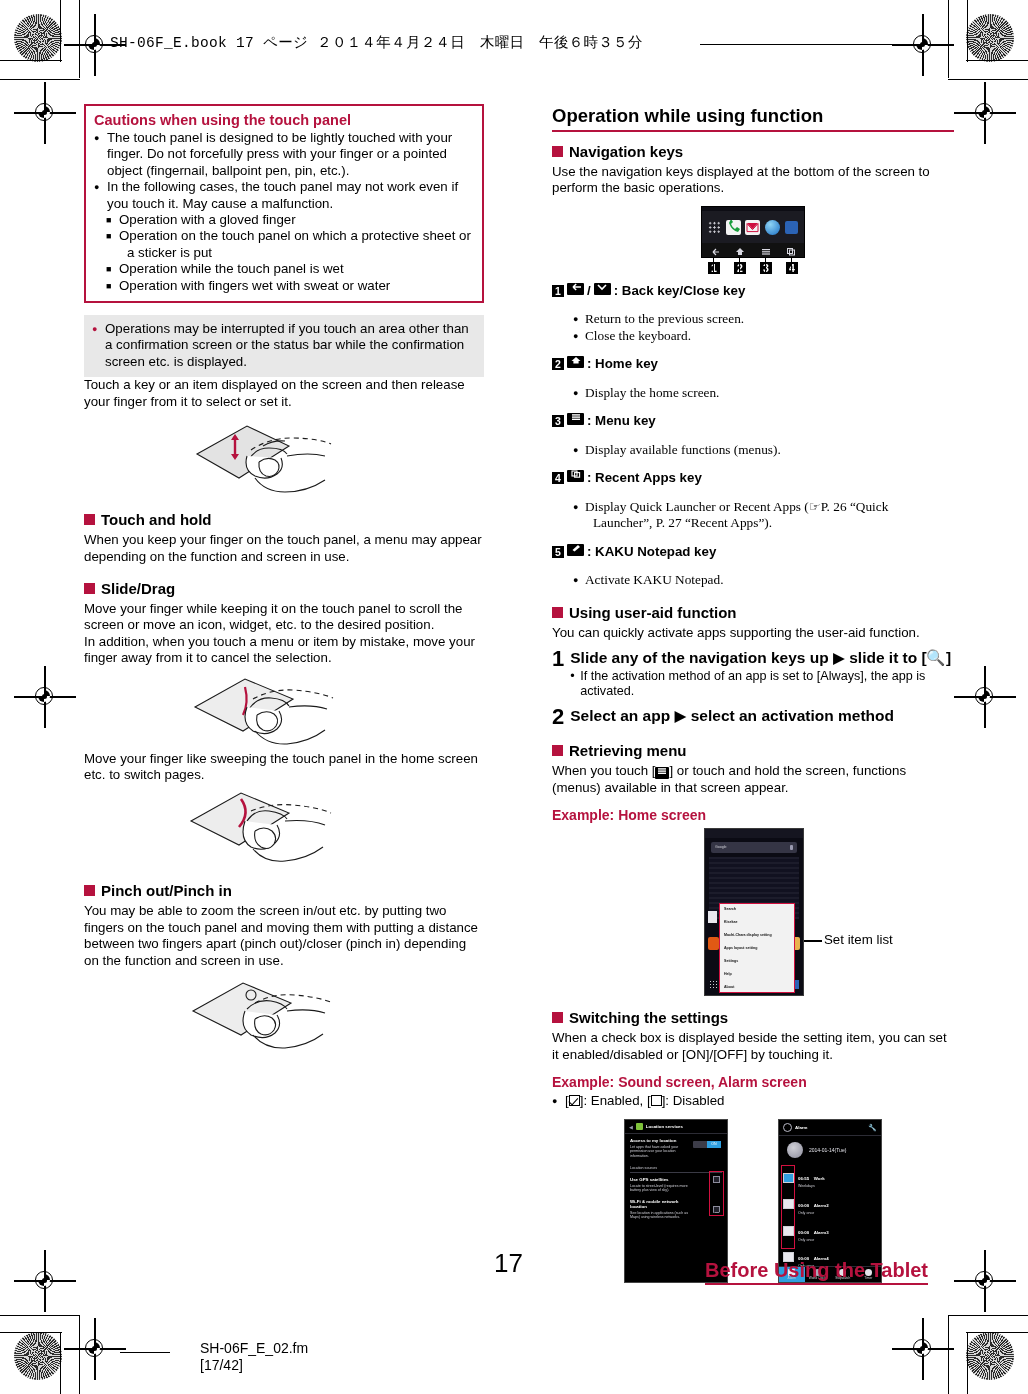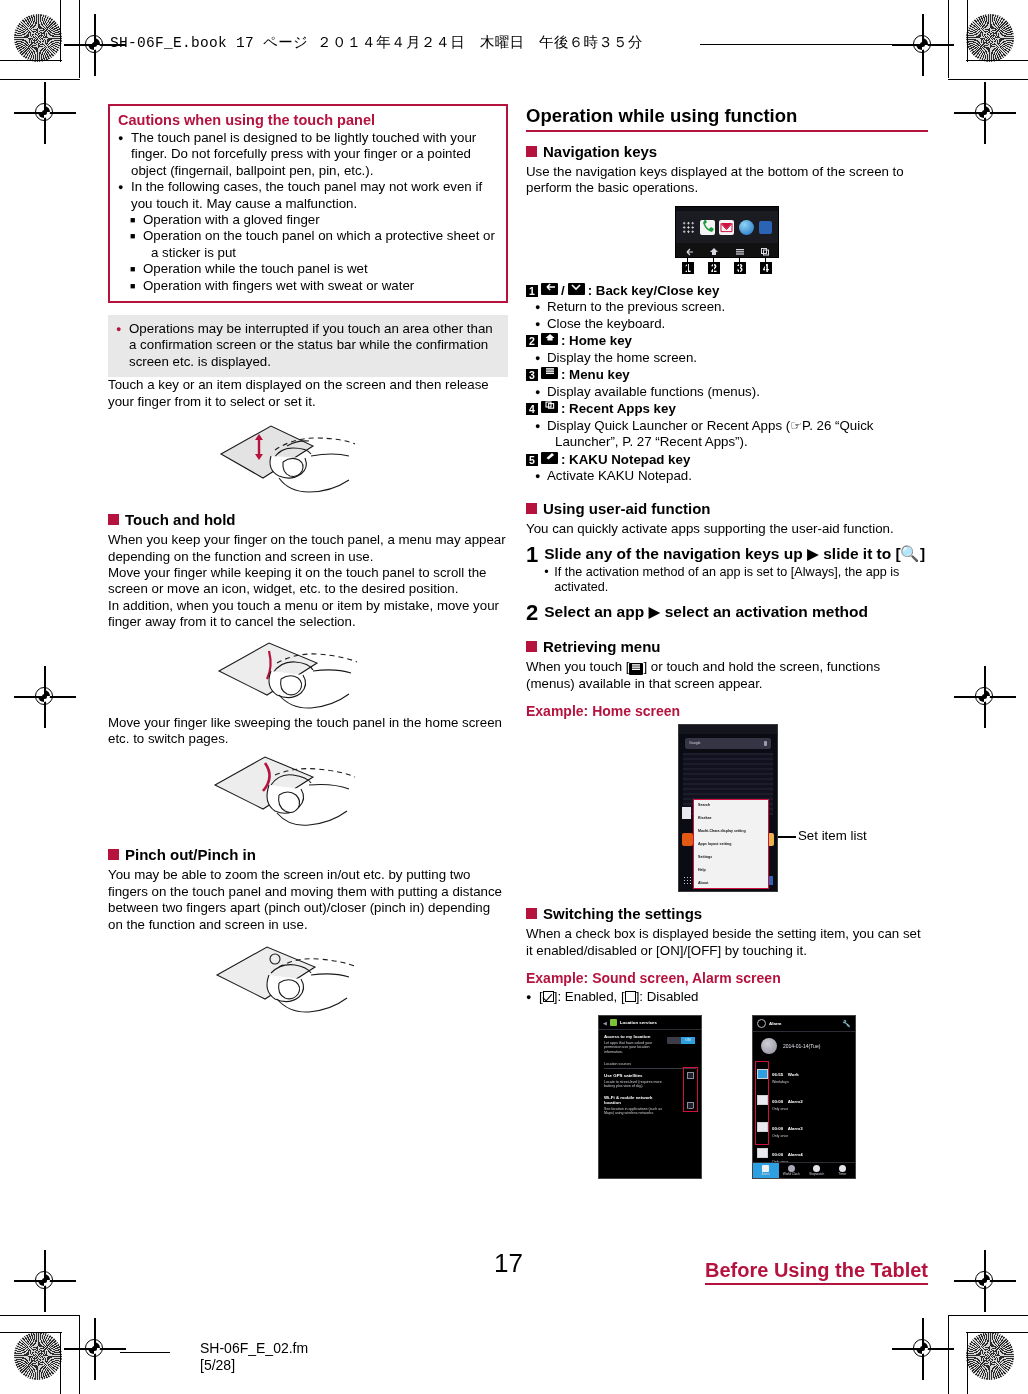--- a/index.html
+++ b/index.html
@@ -26,22 +26,22 @@
   
   .hdr-text{position:absolute;left:110px;top:33px;font-family:"Liberation Mono","DejaVu Sans Mono",monospace;font-size:14.5px;letter-spacing:.3px;white-space:nowrap;}
   .hdr-rule{position:absolute;height:1.4px;background:#000;}
   .foot-rule{position:absolute;height:1.4px;background:#000;}
   .fm-name{position:absolute;left:200px;top:1340px;font-size:14px;line-height:17px;}
   .pageno{position:absolute;left:494px;top:1248px;font-size:26px;}
   .chapter{position:absolute;right:100px;top:1258px;font-size:20px;font-weight:bold;color:#b5123e;
      border-bottom:2.5px solid #b5123e;padding-bottom:1px;line-height:24px;}
   
   .col{position:absolute;top:104px;width:400px;}
-  .col-left{left:108px;}
-  .col-right{left:526px;width:402px;}
+  .col-left{left:84px;}
+  .col-right{left:552px;width:402px;}
 
   
   .caution{border:2px solid #b5123e;padding:5px 8px 7px 8px;box-sizing:border-box;}
   .caution h3{margin:0 0 1px 0;font-size:14.5px;color:#b5123e;font-weight:bold;line-height:18px;}
   .bullist{margin:0;padding:0;list-style:none;}
   .bullist li{font-size:13.3px;line-height:16.4px;padding-left:13px;position:relative;margin-bottom:0px;}
   .bullist li:before{content:"\25CF";position:absolute;left:0;top:0;font-size:9px;line-height:17px;}
   .sublist{margin:0;padding:0;list-style:none;}
   .sublist li{font-size:13.3px;line-height:16.4px;padding-left:13px;position:relative;}
   .sublist li:before{content:"\25A0";position:absolute;left:0;top:0;font-size:9px;line-height:17px;}
@@ -52,21 +52,21 @@
   .greybox p{margin:0;font-size:13.3px;line-height:16.4px;padding-left:13px;position:relative;}
   .greybox p:before{content:"\25CF";position:absolute;left:0;top:0;font-size:9px;line-height:17px;color:#b5123e;}
 
   h4.sq{font-size:15px;font-weight:bold;margin:14px 0 3px 0;line-height:19px;position:relative;padding-left:17px;}
   h4.sq:before{content:"";position:absolute;left:0;top:4px;width:11px;height:11px;background:#b5123e;}
   p.body{font-size:13.3px;line-height:16.4px;margin:0;}
 
   h2.head{font-size:18.5px;font-weight:bold;margin:0 0 0 0;line-height:24px;border-bottom:2.5px solid #b5123e;padding-bottom:2px;}
   .keyrow{font-size:13.3px;line-height:16.6px;font-weight:bold;display:flex;align-items:flex-start;gap:3px;margin-top:1px;}
   .numbox{display:inline-block;background:#000;color:#fff;font-size:10.5px;font-weight:bold;width:12px;height:12px;line-height:12px;text-align:center;flex:0 0 auto;margin-top:2px;}
-  .keysub{margin:0;padding:0;list-style:none;}
+  .keysub{margin:12px;padding:0;list-style:none;font-family:Liberation Serif, serif;}
   .keysub li{font-size:13.3px;line-height:16.4px;padding-left:21px;position:relative;font-weight:normal;}
   .keysub li:before{content:"\25CF";position:absolute;left:9px;top:0;font-size:9px;line-height:17px;}
   .keysub li.cont{padding-left:29px;}
   .keysub li.cont:before{content:"";}
 
   
   .step{display:flex;gap:6px;margin-top:7px;align-items:flex-start;}
   .stepnum{font-size:22px;font-weight:bold;line-height:21px;flex:0 0 auto;}
   .steptxt{font-size:15.5px;font-weight:bold;line-height:19.5px;}
   .stepnote{margin:1px 0 0 0;font-size:12.6px;line-height:15.4px;font-weight:normal;padding-left:10px;position:relative;}
@@ -237,20 +237,21 @@
     <path d="M60,44 q6,-12 20,-12 q14,0 18,6" fill="none" stroke="#1a1a1a" stroke-width="1.1"></path>
     <path d="M58,40 q-4,14 8,20 q12,5 22,-2 q8,-6 4,-16" fill="#fff" stroke="#1a1a1a" stroke-width="1.1"></path>
     <path d="M70,46 q8,-6 16,-2 q6,4 3,11 q-4,7 -12,5 q-8,-3 -7,-14" fill="#fff" stroke="#1a1a1a" stroke-width="1.1"></path>
     <path d="M66,62 q10,14 30,14 q22,0 40,-12" fill="none" stroke="#1a1a1a" stroke-width="1.1"></path>
     <path d="M98,40 q22,-4 38,0" fill="none" stroke="#1a1a1a" stroke-width="1.1"></path>
   </svg>
 
   <h4 class="sq">Touch and hold</h4>
   <p class="body">When you keep your finger on the touch panel, a menu may appear depending on the function and screen in use.</p>
 
+  <h4 class="sq">Slide/Drag</h4>
   <p class="body">Move your finger while keeping it on the touch panel to scroll the screen or move an icon, widget, etc. to the desired position.</p>
   <p class="body">In addition, when you touch a menu or item by mistake, move your finger away from it to cancel the selection.</p>
   <svg class="illus" width="190" height="78" viewBox="0 0 190 78">
     <polygon points="6,34 56,6 104,26 54,58" fill="#ededed" stroke="#1a1a1a" stroke-width="1.1"></polygon>
     <path d="M56,14 q4,16 -2,28" stroke="#b5123e" stroke-width="2.2" fill="none"></path>
     <path d="M64,26 q18,-10 40,-9 q26,2 40,8" fill="none" stroke="#1a1a1a" stroke-width="1.1" stroke-dasharray="5,4"></path>
     <path d="M60,36 q8,-12 22,-11 q14,1 18,8" fill="none" stroke="#1a1a1a" stroke-width="1.1"></path>
     <path d="M58,34 q-6,16 6,24 q14,6 24,-2 q8,-8 2,-18" fill="#fff" stroke="#1a1a1a" stroke-width="1.1"></path>
     <path d="M68,42 q9,-6 17,-1 q6,5 2,12 q-5,7 -13,4 q-8,-4 -6,-15" fill="#fff" stroke="#1a1a1a" stroke-width="1.1"></path>
     <path d="M66,58 q12,14 32,13 q22,-2 38,-14" fill="none" stroke="#1a1a1a" stroke-width="1.1"></path>
@@ -577,14 +578,14 @@
       </div>
     </div>
   </div>
 </div>
 
 <div class="pageno">17</div>
 <div class="chapter">Before Using the Tablet</div>
 <div class="foot-rule" style="left:120px;top:1352px;width:50px;"></div>
 <div class="fm-name">
   <div>SH-06F_E_02.fm</div>
-  <div>[5/28]</div>
+  <div>[17/42]</div>
 </div>
 
 </body></html>

